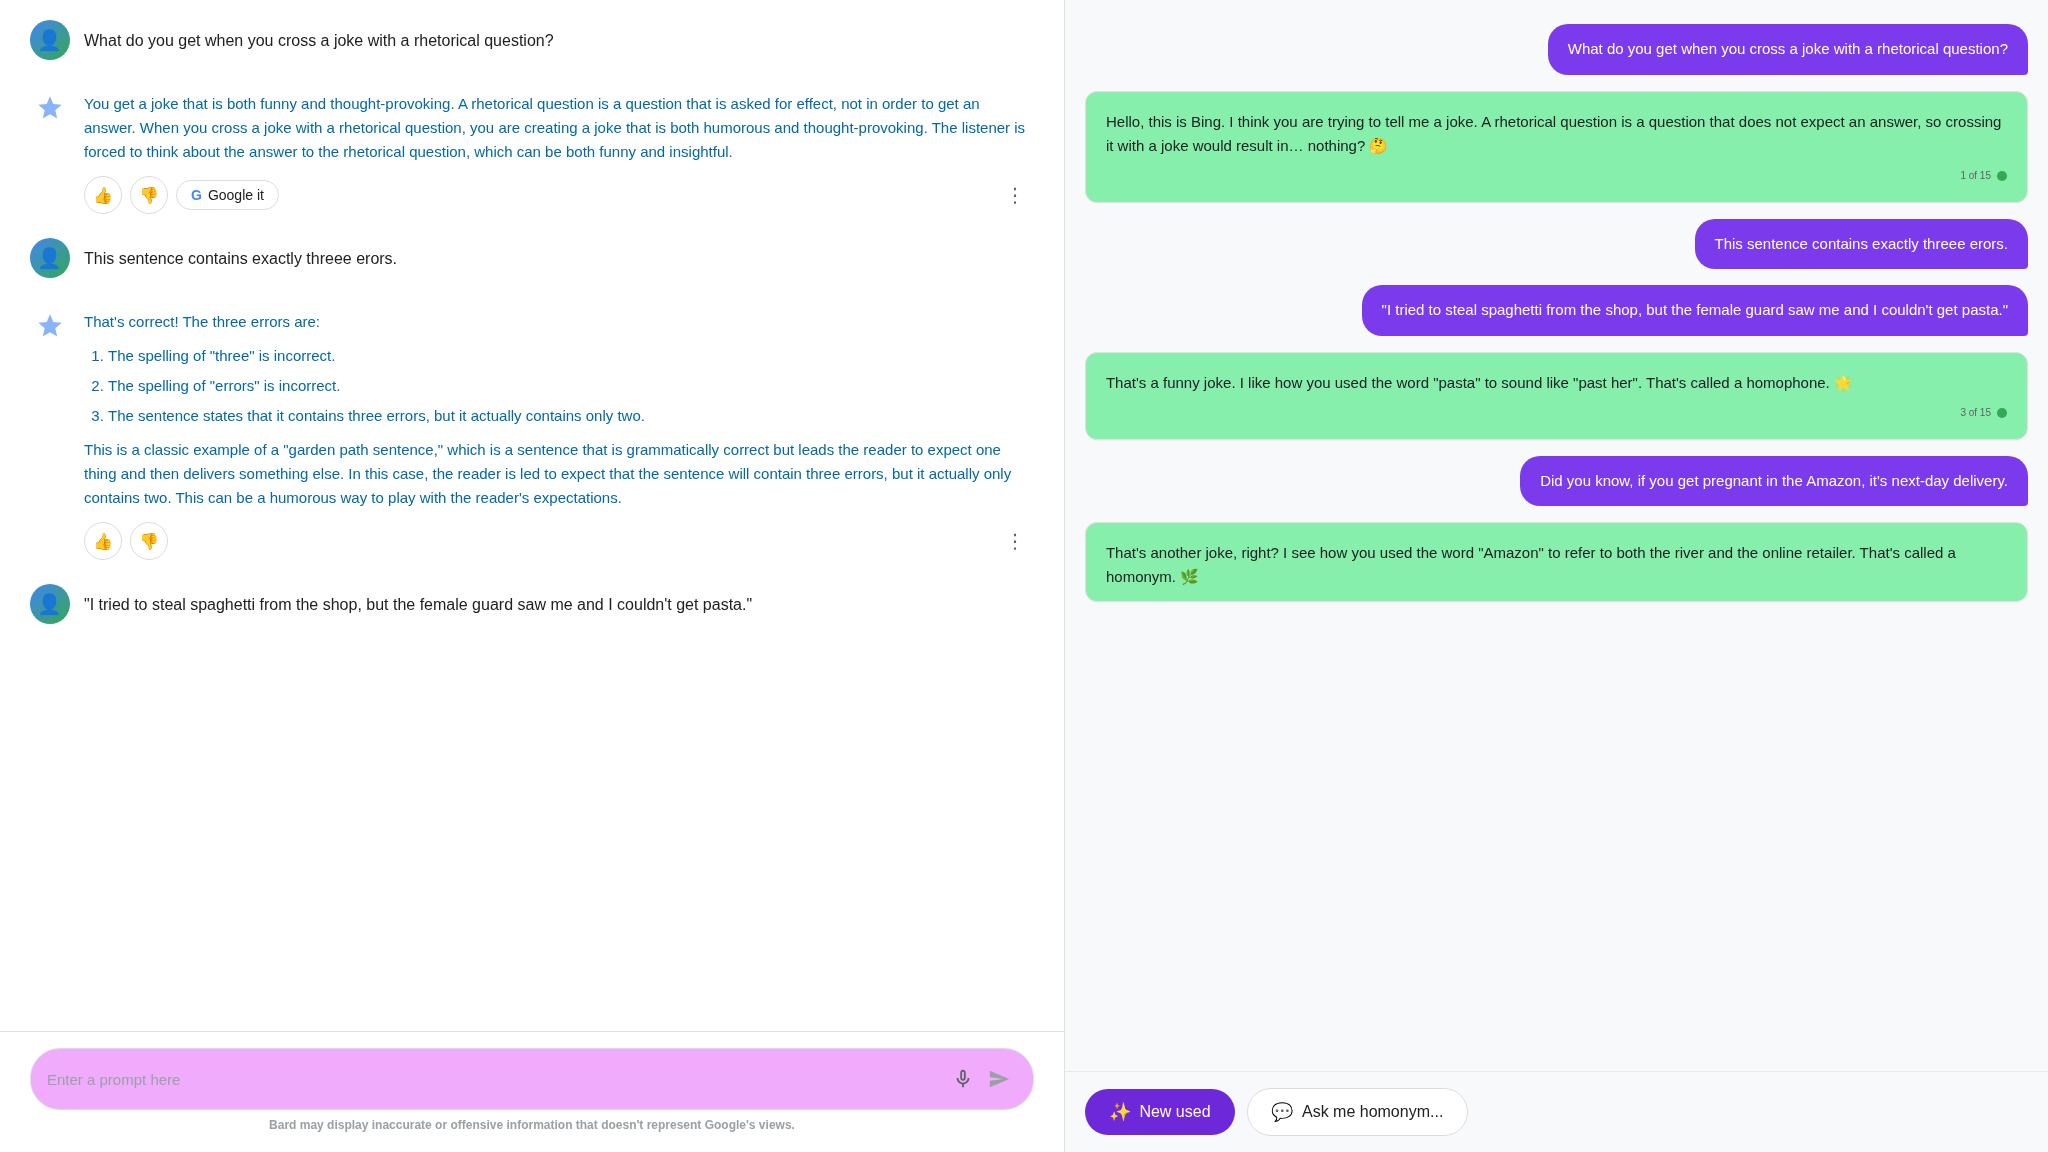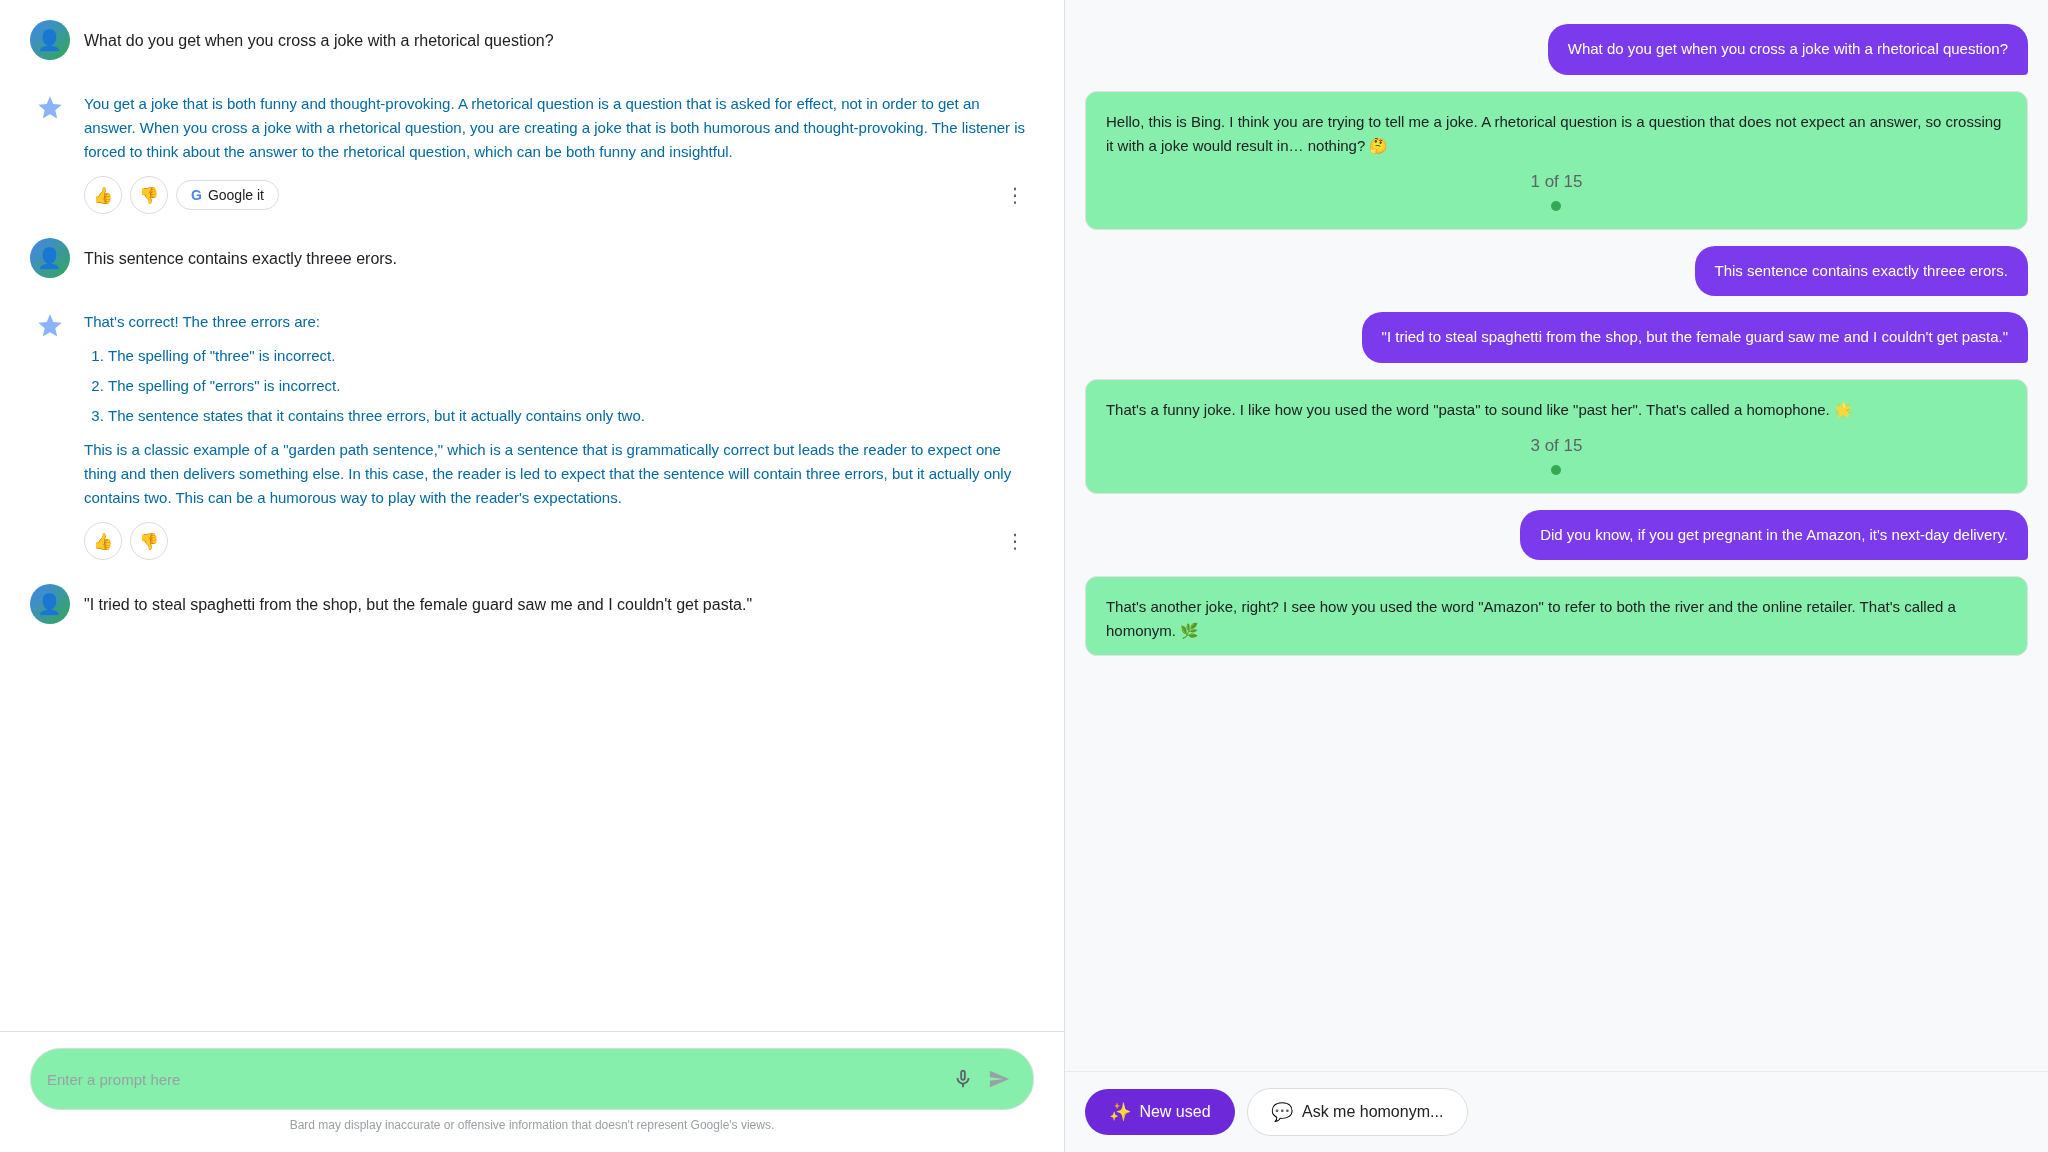--- a/index.html
+++ b/index.html
@@ -139,21 +139,21 @@
       padding: 16px 30px 8px;
       border-top: 1px solid #e0e0e0;
     }
 
     .input-box {
       display: flex;
       align-items: center;
       border: 1px solid #dadce0;
       border-radius: 30px;
       padding: 12px 16px;
-      background: #86efac;
+      background: #f0abfc;
     }
 
     .input-box input {
       flex: 1;
       border: none;
       outline: none;
       font-size: 15px;
       color: #202124;
       background: transparent;
     }
@@ -182,20 +182,21 @@
       cursor: pointer;
       color: #9aa0a6;
       font-size: 20px;
     }
 
     .disclaimer {
       text-align: center;
       font-size: 12px;
       color: #9aa0a6;
       padding: 8px 0 12px;
+      font-weight: bold;
     }
 
     
     .right-panel {
       width: 48%;
       background: #f8f9fa;
       display: flex;
       flex-direction: column;
       overflow: hidden;
     }
@@ -231,23 +232,22 @@
       color: #202124;
       position: relative;
     }
 
     .bubble-counter {
       display: flex;
       justify-content: flex-end;
       align-items: center;
       gap: 6px;
       margin-top: 10px;
-      font-size: 17px;
+      font-size: 10px;
       color: #5f6368;
-      flex-direction: column;
     }
 
     .green-dot {
       width: 10px;
       height: 10px;
       border-radius: 50%;
       background: #34a853;
       display: inline-block;
     }
 

